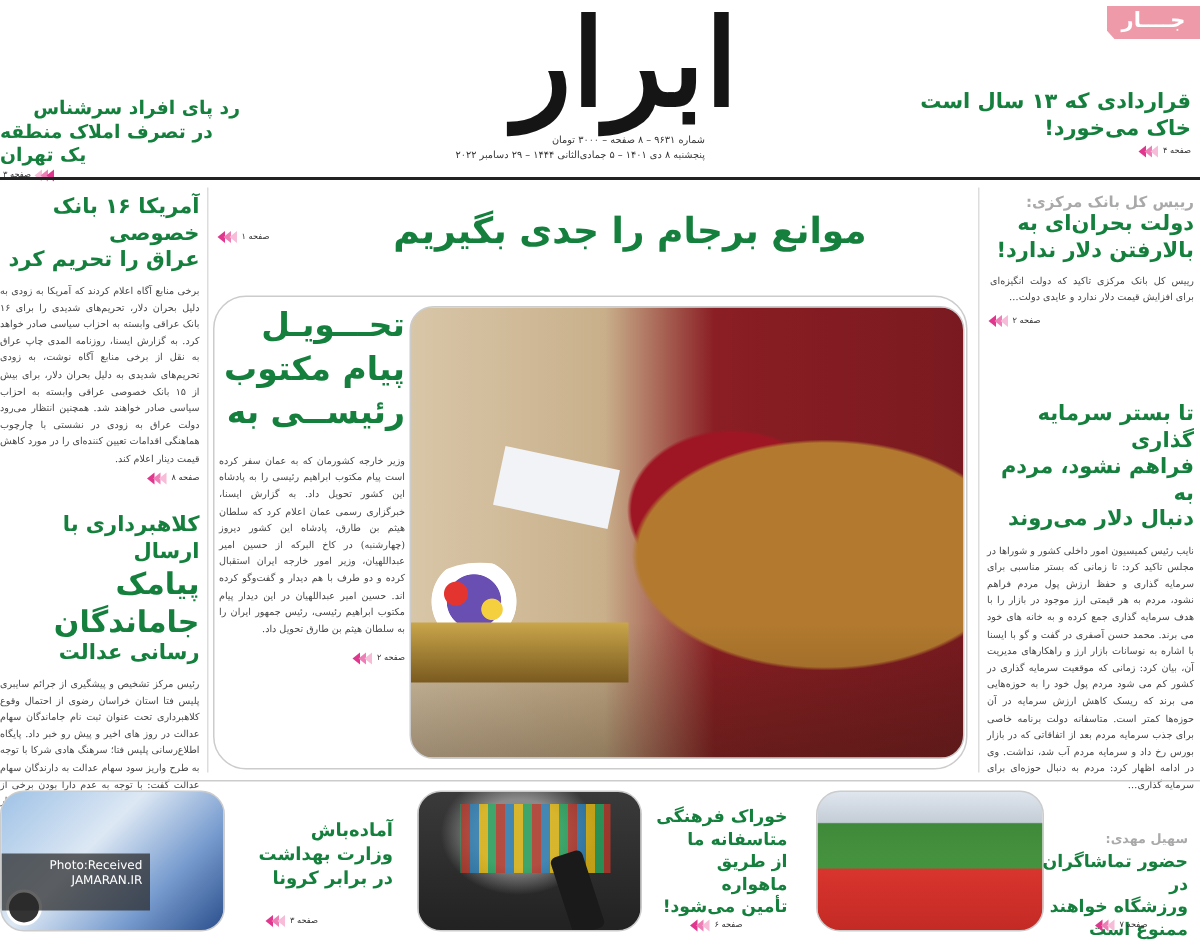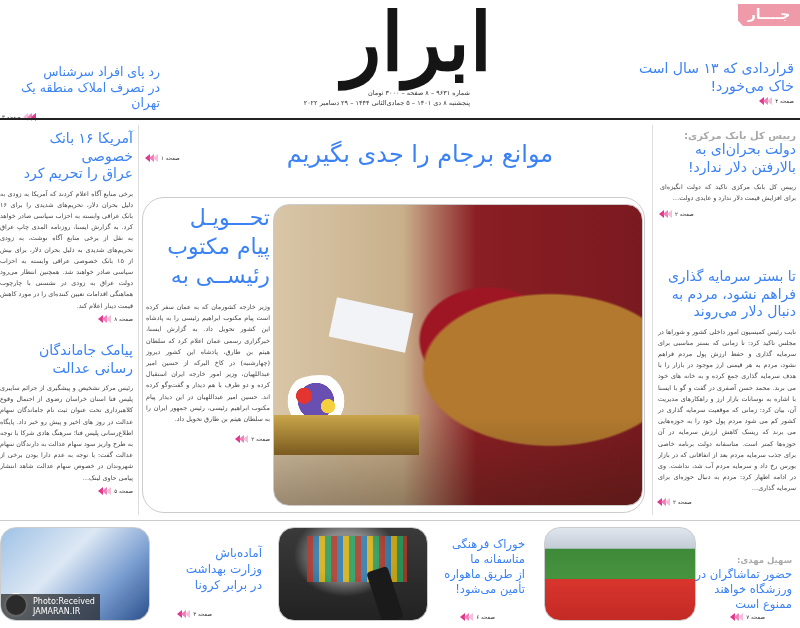--- a/index.html
+++ b/index.html
@@ -1,20 +1,20 @@
 <!DOCTYPE html>
 <html lang="fa" dir="rtl"><head>
 <meta charset="utf-8">
 <style>
   * { box-sizing: border-box; margin: 0; padding: 0; }
   html, body { width: 800px; height: 628px; overflow: hidden; background: #ffffff; }
   body { font-family: "DejaVu Sans", sans-serif; color: #111; position: relative; direction: rtl; }
 
   .abs { position: absolute; }
-  .hl { font-family: "DejaVu Sans", sans-serif; font-weight: normal; color: #3b82f6; line-height: 1.25; }
+  .hl { font-family: "DejaVu Sans", sans-serif; font-weight: bold; color: #15803d; line-height: 1.25; }
   .body-text { font-family: "DejaVu Serif", serif; font-size: 6.4px; line-height: 11.2px; color: #444; text-align: justify; }
   .kicker { font-family: "DejaVu Sans", sans-serif; font-weight: bold; font-size: 10px; color: #a9a9a9; }
   .page-ref { display: flex; align-items: center; gap: 3px; direction: rtl; font-size: 5.5px; color: #333; }
   .chev { display: inline-flex; direction: ltr; }
   .chev span { display: inline-block; width: 0; height: 0; border-top: 4px solid transparent; border-bottom: 4px solid transparent; border-right: 5px solid #e0368d; margin-left: -1px; }
   .chev span.c2 { border-right-color: #ee7fb6; }
   .chev span.c3 { border-right-color: #f6bcd8; }
   .rule { position: absolute; background: #222; }
   .vrule { position: absolute; background: #ddd; width: 1px; }
 
@@ -28,37 +28,37 @@
   .card { border: 1px solid #ccc; border-radius: 22px; }
 
   .photo-main { background:
       linear-gradient(180deg, rgba(0,0,0,0) 70%, rgba(40,25,10,0.35) 100%),
       radial-gradient(ellipse at 75% 55%, #b37a2f 0 32%, transparent 33%),
       radial-gradient(ellipse at 58% 45%, #9e1624 0 22%, transparent 23%),
       linear-gradient(90deg, #d8c6a8 0%, #c9b08b 35%, #8a1e24 55%, #7a1a20 100%); }
   .photo-hospital { background: linear-gradient(135deg, #9fc2e6 0%, #dde8f4 40%, #7a9ed0 70%, #2b4f8c 100%); }
   .photo-tv { background: radial-gradient(ellipse at 45% 30%, #8a8a8a 0 25%, transparent 45%), linear-gradient(180deg, #3a3a3a 0%, #222 100%); }
   .photo-stadium { background: linear-gradient(180deg, #dfe6ee 0%, #c4ccd6 22%, #3f8a3a 23%, #46933f 55%, #d8352e 56%, #c42a24 100%); }
-  .credit { position: absolute; left: 0; bottom: 0; background: rgba(40,40,40,0.72); color: #fff; font-size: 8px; line-height: 10px; padding: 3px 5px 3px 32px; direction: ltr; text-align: left; }
+  .credit { position: absolute; left: 0; bottom: 13px; background: rgba(40,40,40,0.72); color: #fff; font-size: 8px; line-height: 10px; padding: 3px 5px 15px 32px; direction: ltr; text-align: right; }
   .credit-badge { position: absolute; left: 3px; bottom: 3px; width: 24px; height: 24px; border-radius: 50%; border: 2px solid #fff; background: #333; }
 </style>
 </head>
 <body>
 
 <div class="abs" style="left:280px; top:0; width:240px; height:112px;">
   <div class="abs masthead-logo" style="right:28px; top:2px;">ابرار</div>
   <div class="abs masthead-meta" style="right:50px; top:88px; width:200px;">
     <div>شماره ۹۶۳۱ – ۸ صفحه – ۳۰۰۰ تومان</div>
     <div>پنجشنبه ۸ دی ۱۴۰۱ – ۵ جمادی‌الثانی ۱۴۴۴ – ۲۹ دسامبر ۲۰۲۲</div>
   </div>
 </div>
 
 <div class="abs" style="left:0; top:64px; width:200px;">
   <div class="hl" style="font-size:12.5px; text-align:right; padding-right:40px;">رد پای افراد سرشناس</div>
-  <div class="hl" style="font-size:12.5px; text-align:right; padding-right:40px;">در تصرف املاک منطقه یک تهران</div>
+  <div class="hl" style="font-size:12.5px; text-align:left; padding-right:40px;">در تصرف املاک منطقه یک تهران</div>
   <div class="page-ref" style="justify-content:flex-end; padding-left:2px; margin-top:2px;">
     <span class="chev">
         <span class="c3"></span>
         <span class="c2"></span>
         <span></span>
       </span>
     <span>صفحه ۳</span>
   </div>
 </div>
 
@@ -96,21 +96,22 @@
     <span>صفحه ۸</span>
     <span class="chev">
         <span></span>
         <span class="c2"></span>
         <span class="c3"></span>
       </span>
   </div>
 </div>
 
 <div class="abs" style="left:0; top:342px; width:133px;">
-  <div class="hl" style="font-size:14px;padding-left:27px;">پیامک جاماندگان</div>
+  <div class="hl" style="font-size:14px;">کلاهبرداری با ارسال</div>
+  <div class="hl" style="font-size:20px;padding-left:27px;">پیامک جاماندگان</div>
   <div class="hl" style="font-size:14px;">رسانی عدالت</div>
   <p class="body-text" style="margin-top:6px;">رئیس مرکز تشخیص و پیشگیری از جرائم سایبری پلیس فتا استان خراسان رضوی از احتمال وقوع کلاهبرداری تحت عنوان ثبت نام جاماندگان سهام عدالت در روز های اخیر و پیش رو خبر داد. پایگاه اطلاع‌رسانی پلیس فتا؛ سرهنگ هادی شرکا با توجه به طرح واریز سود سهام عدالت به دارندگان سهام عدالت گفت: با توجه به عدم دارا بودن برخی از شهروندان در خصوص سهام عدالت شاهد انتشار پیامی حاوی لینک…</p>
   <div class="page-ref" style="margin-top:3px;">
     <span>صفحه ۵</span>
     <span class="chev">
         <span></span>
         <span class="c2"></span>
         <span class="c3"></span>
       </span>
   </div>

